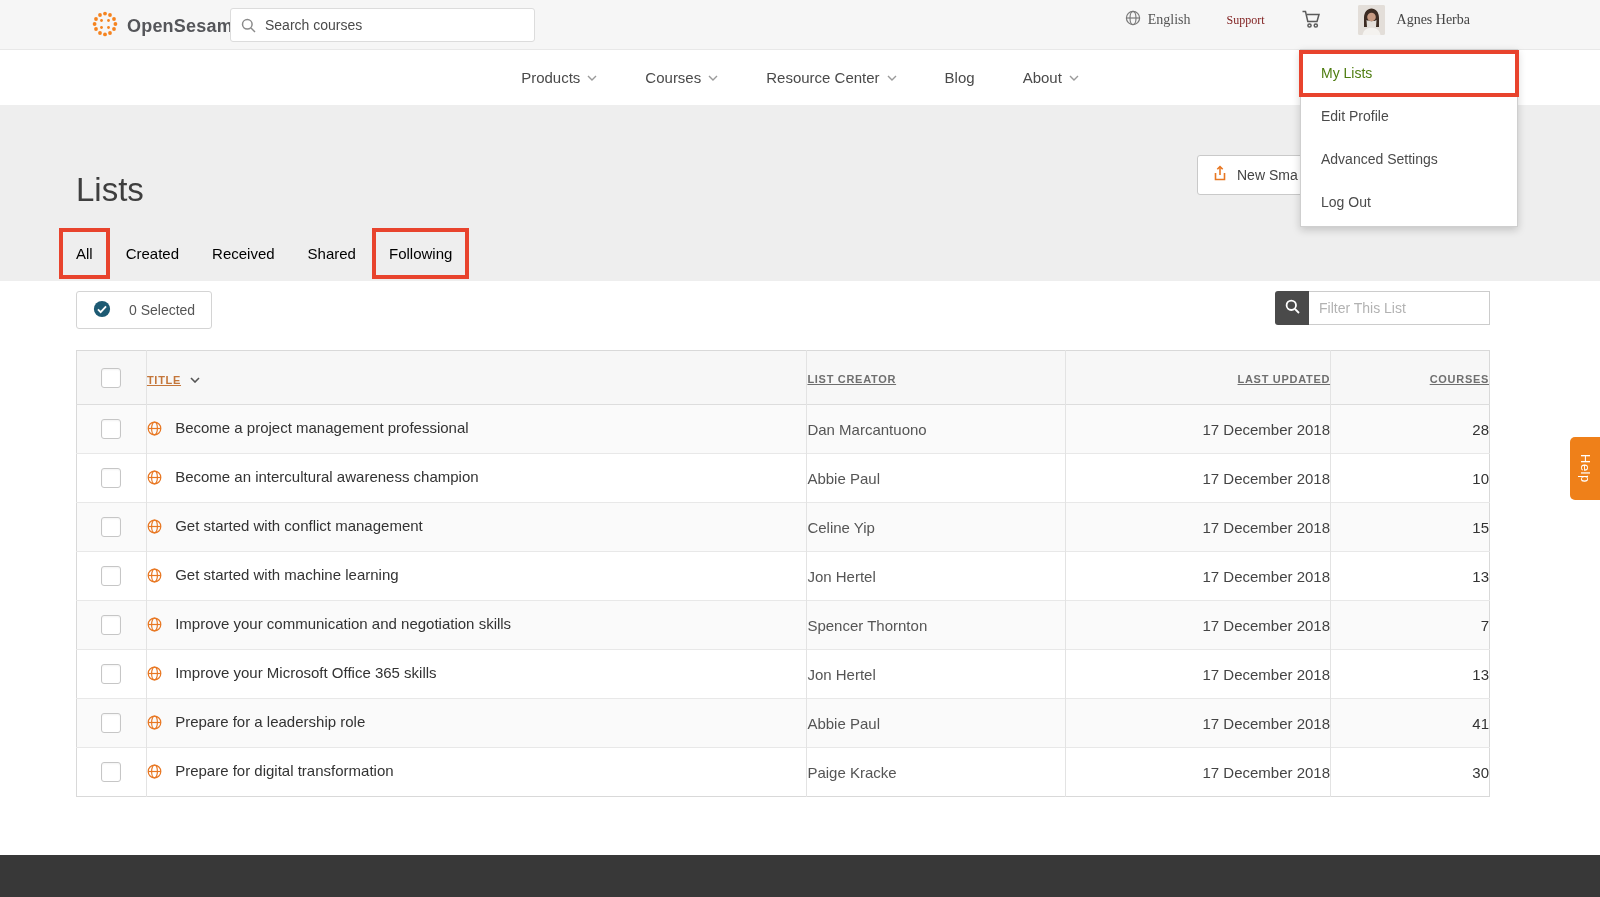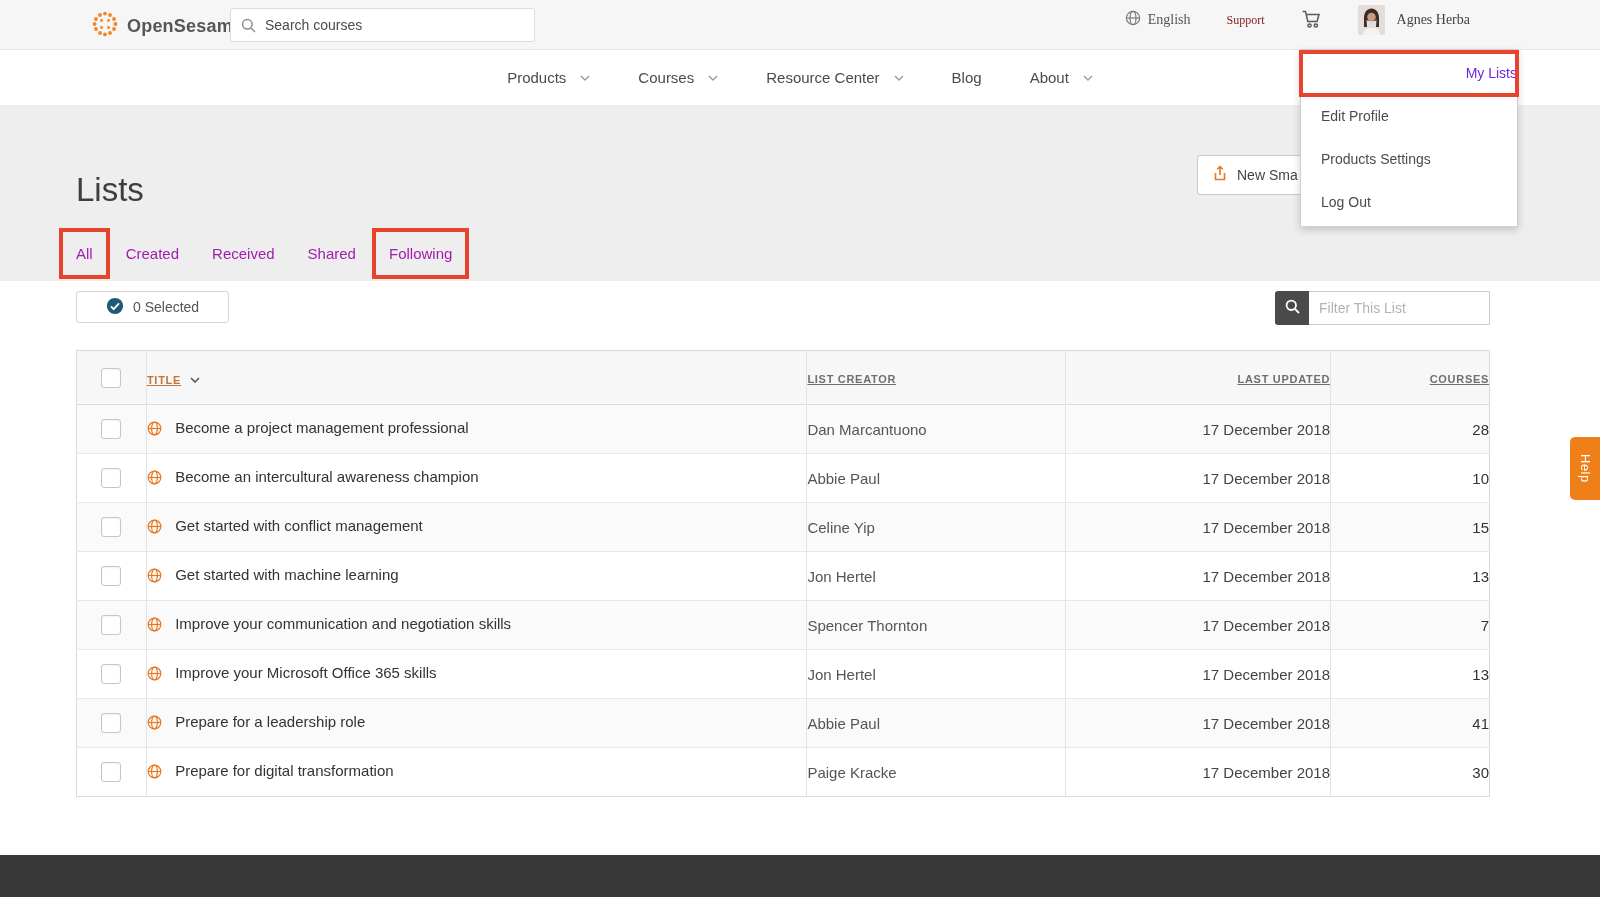--- a/index.html
+++ b/index.html
@@ -24,41 +24,41 @@
   .lang { display:flex; align-items:center; gap:7px; font-size:14px; color:#555; cursor:pointer; }
   .support { font-size:12px; color:#7f1d1d; cursor:pointer; text-decoration:none; }
   .cart-btn { background:none; border:none; padding:0; cursor:pointer; display:flex; }
   .user { display:flex; align-items:center; gap:12px; cursor:pointer; }
   .avatar { width:27px; height:30px; border-radius:2px; overflow:hidden; display:block; background:#e3ded9; }
   .user-name { font-size:14px; color:#444; }
 
   
   .navbar { position:absolute; top:50px; left:0; width:1600px; height:55px; background:#fff;
     display:flex; justify-content:center; align-items:center; gap:48px; z-index:5; }
-  .nav-item { display:flex; align-items:center; gap:14px; font-size:15px; color:#4a4a4a; cursor:pointer; }
+  .nav-item { display:flex; align-items:center; gap:7px; font-size:15px; color:#4a4a4a; cursor:pointer; }
 
   
   .user-menu { position:absolute; left:1300px; top:49px; width:218px; background:#fff;
     border:1px solid #cfcfcf; box-shadow:0 3px 8px rgba(0,0,0,.18); z-index:30; padding:2px 0; }
   .menu-item { height:43px; line-height:43px; padding-left:20px; font-size:14px; color:#4b4b4b; cursor:pointer; }
-  .menu-item.annotated { color:#6d28d9; outline:4px solid #e8432d; outline-offset:-2px; position:relative; z-index:2;text-align:right; }
+  .menu-item.annotated { color:#4d7c0f; outline:4px solid #e8432d; outline-offset:-2px; position:relative; z-index:2; }
 
   
   .hero { position:absolute; top:105px; left:0; width:1600px; height:176px; background:#eeeeee; }
   .page-title { position:absolute; left:76px; top:66px; font-size:33px; font-weight:400; color:#3e3e3e; }
   .new-btn { position:absolute; left:1197px; top:50px; height:40px; padding:0 14px; background:#fff;
     border:1px solid #c9c9c9; border-radius:3px; display:flex; align-items:center; gap:9px;
     font-size:14px; color:#444; cursor:pointer; white-space:nowrap; z-index:6; font-family:inherit;justify-content:space-between; }
   .tabs { position:absolute; left:76px; top:140px; display:flex; align-items:center; gap:33px; }
-  .tab { font-size:15px; color:#a21caf; cursor:pointer; }
+  .tab { font-size:15px; color:#000000; cursor:pointer; }
   .tab.annotated { outline:4px solid #e8432d; outline-offset:13px; }
 
   
-  .selected-btn { position:absolute; left:76px; top:291px; height:32px; padding:0 29px; background:#fff;
-    border:1px solid #d4d4d4; border-radius:3px; display:flex; align-items:center; gap:9px;
+  .selected-btn { position:absolute; left:76px; top:291px; height:38px; padding:0 16px; background:#fff;
+    border:1px solid #d4d4d4; border-radius:3px; display:flex; align-items:center; gap:18px;
     font-size:14px; color:#555; cursor:pointer; font-family:inherit; }
   .filter-group { position:absolute; left:1275px; top:291px; height:46px; display:flex; }
   .filter-btn { width:34px; height:34px; background:#4a4a4a; border:none; border-radius:3px 0 0 3px;
     display:flex; align-items:center; justify-content:center; cursor:pointer; }
   .filter-input { width:181px; height:34px; border:1px solid #ccc; border-left:none; outline:none;
     padding:0 10px; font-size:14px; color:#333; font-family:inherit; }
   .filter-input::placeholder { color:#b2b2b2; }
 
   
   .list-table { position:absolute; left:76px; top:350px; width:1414px; border-collapse:collapse;
@@ -226,21 +226,21 @@
     <span class="tab">Created</span>
     <span class="tab">Received</span>
     <span class="tab">Shared</span>
     <span class="tab annotated">Following</span>
   </div>
 </div>
 
 <div class="user-menu">
   <div class="menu-item annotated">My Lists</div>
   <div class="menu-item">Edit Profile</div>
-  <div class="menu-item">Products Settings</div>
+  <div class="menu-item">Advanced Settings</div>
   <div class="menu-item">Log Out</div>
 </div>
 
 <button class="selected-btn">
   <span>
     <svg width="18" height="18" viewBox="0 0 20 20">
       <circle cx="10" cy="10" r="9" fill="#1d5a73"></circle>
       <path d="M5.5 10.5l3 3 6-6.5" stroke="#fff" stroke-width="2" fill="none"></path>
     </svg>
   </span>

